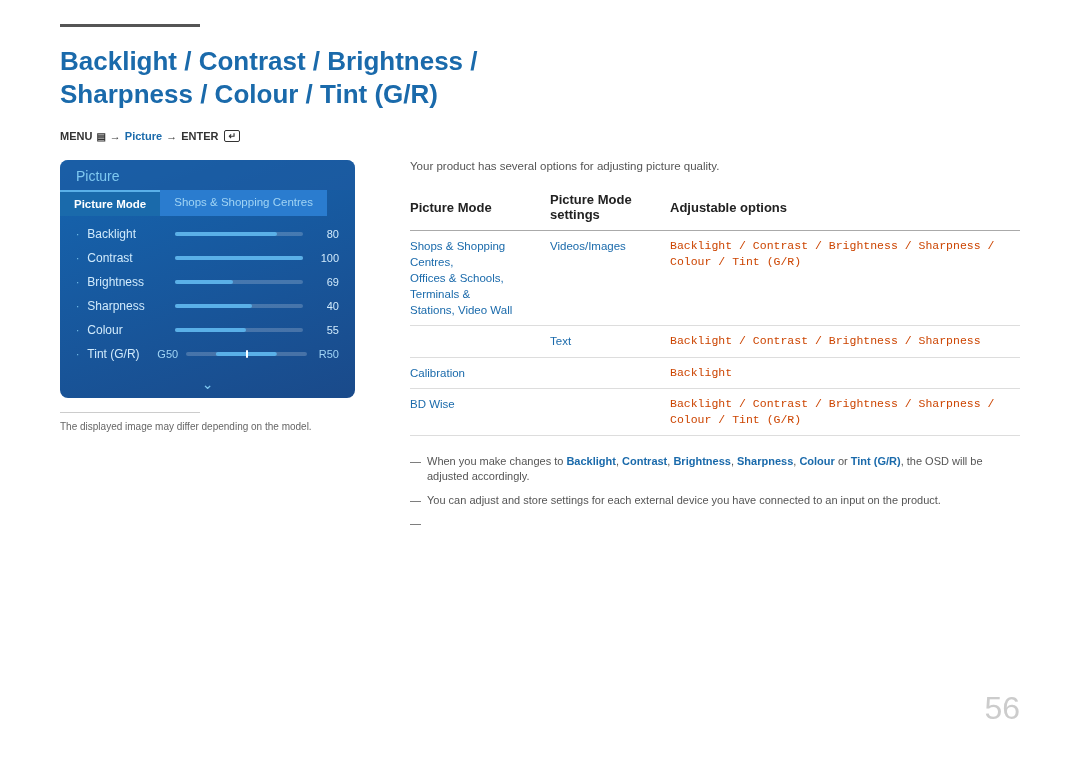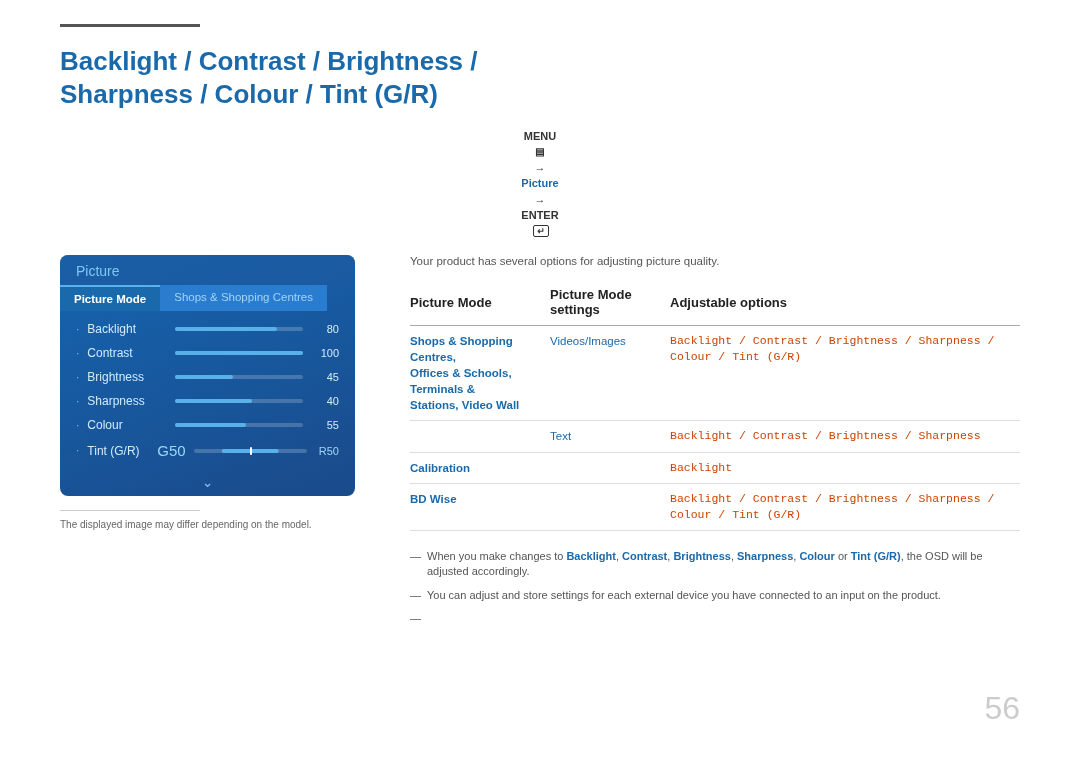--- a/index.html
+++ b/index.html
@@ -40,21 +40,20 @@
 
     
     .menu-path {
       font-size: 11px;
       font-weight: bold;
       color: #333;
       margin-bottom: 18px;
       display: flex;
       align-items: center;
       gap: 4px;
-      flex-direction: column;
     }
     .menu-path .menu-word { color: #333; }
     .menu-path .picture-word { color: #1a6aab; font-weight: bold; }
     .menu-path .arrow { color: #333; }
     .menu-path .enter-icon {
       display: inline-block;
       border: 1.5px solid #333;
       border-radius: 2px;
       padding: 0px 3px;
       font-size: 9px;
@@ -156,21 +155,21 @@
       left: 0;
       top: 0;
     }
     .osd-item .value {
       color: #d0eafc;
       font-size: 11px;
       min-width: 28px;
       text-align: right;
     }
     .osd-item.tint-item .label { min-width: 70px; }
-    .osd-item.tint-item .g-label { color: #a0d4f5; font-size: 15px; margin-right: 0; }
+    .osd-item.tint-item .g-label { color: #a0d4f5; font-size: 11px; margin-right: 0; }
     .osd-item.tint-item .r-label { color: #a0d4f5; font-size: 11px; margin-left: 4px; }
 
     .osd-chevron {
       text-align: center;
       color: #7ec8f0;
       font-size: 14px;
       padding: 2px 0 6px 0;
     }
 
     
@@ -216,21 +215,21 @@
     .info-table td {
       font-size: 11.5px;
       padding: 7px 10px 7px 0;
       border-bottom: 1px solid #ddd;
       vertical-align: top;
       line-height: 1.4;
     }
 
     .info-table td.mode-col {
       color: #1a6aab;
-      font-weight: bold;
+      font-weight: normal;
       width: 140px;
     }
 
     .info-table td.settings-col {
       color: #1a6aab;
       width: 120px;
     }
 
     .info-table td.options-col {
       color: #cc4400;
@@ -329,21 +328,21 @@
           </div>
 
           <div class="osd-item">
             <span class="dot">·</span>
             <span class="label">Brightness</span>
             <div class="bar-container">
               <div class="bar-track">
                 <div class="bar-fill" style="width:45%"></div>
               </div>
             </div>
-            <span class="value">45</span>
+            <span class="value">69</span>
           </div>
 
           <div class="osd-item">
             <span class="dot">·</span>
             <span class="label">Sharpness</span>
             <div class="bar-container">
               <div class="bar-track">
                 <div class="bar-fill" style="width:60%"></div>
               </div>
             </div>

